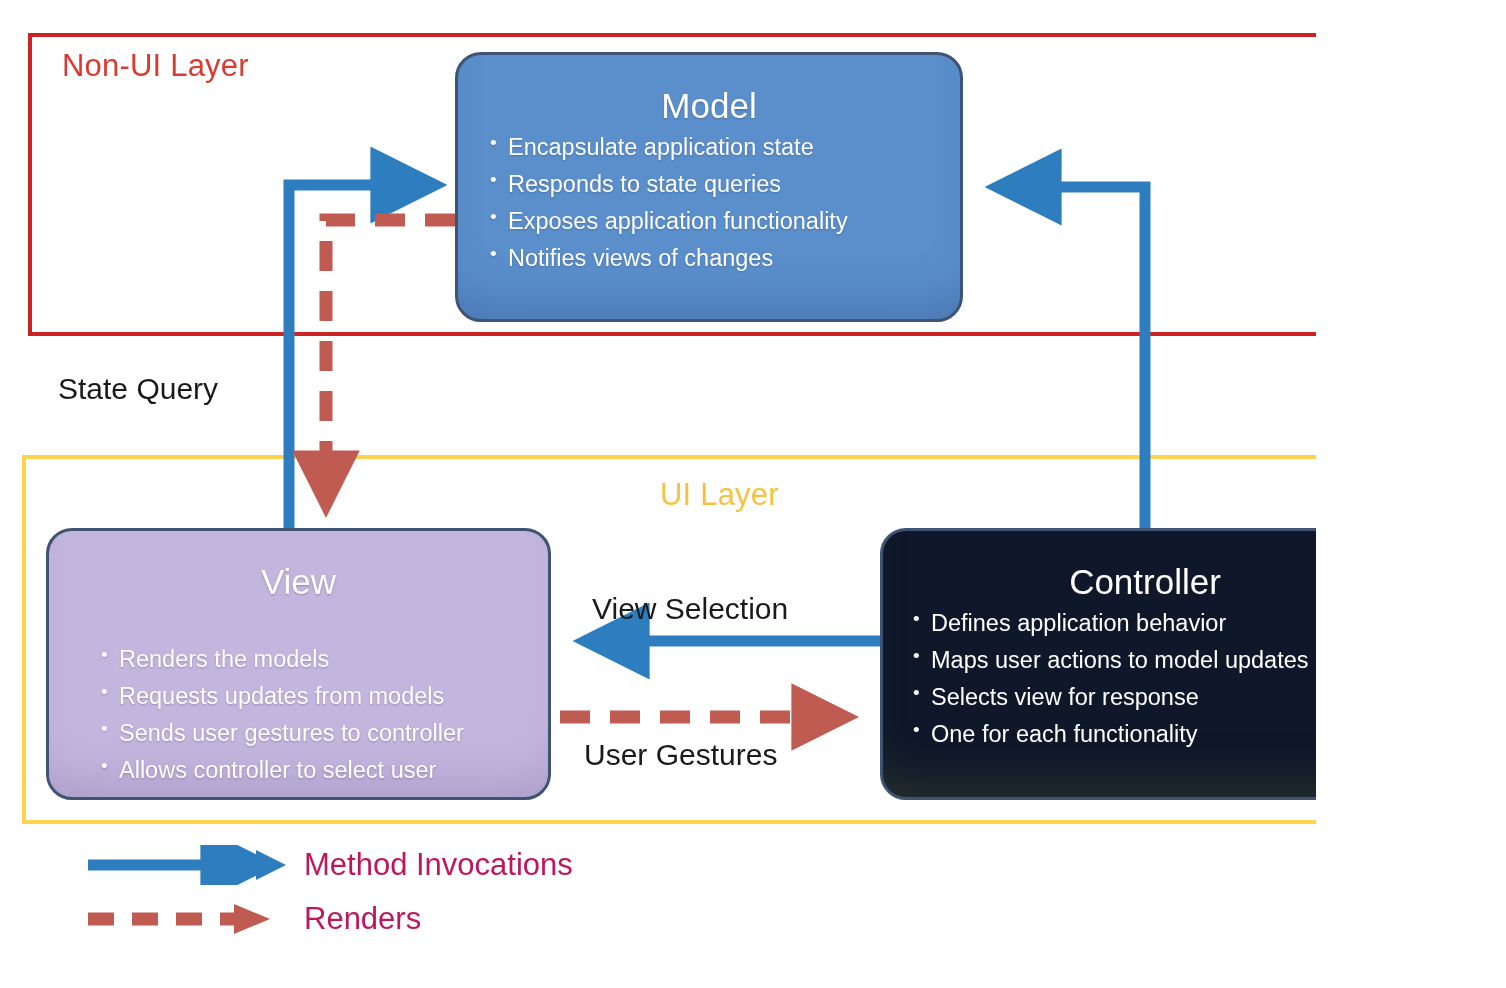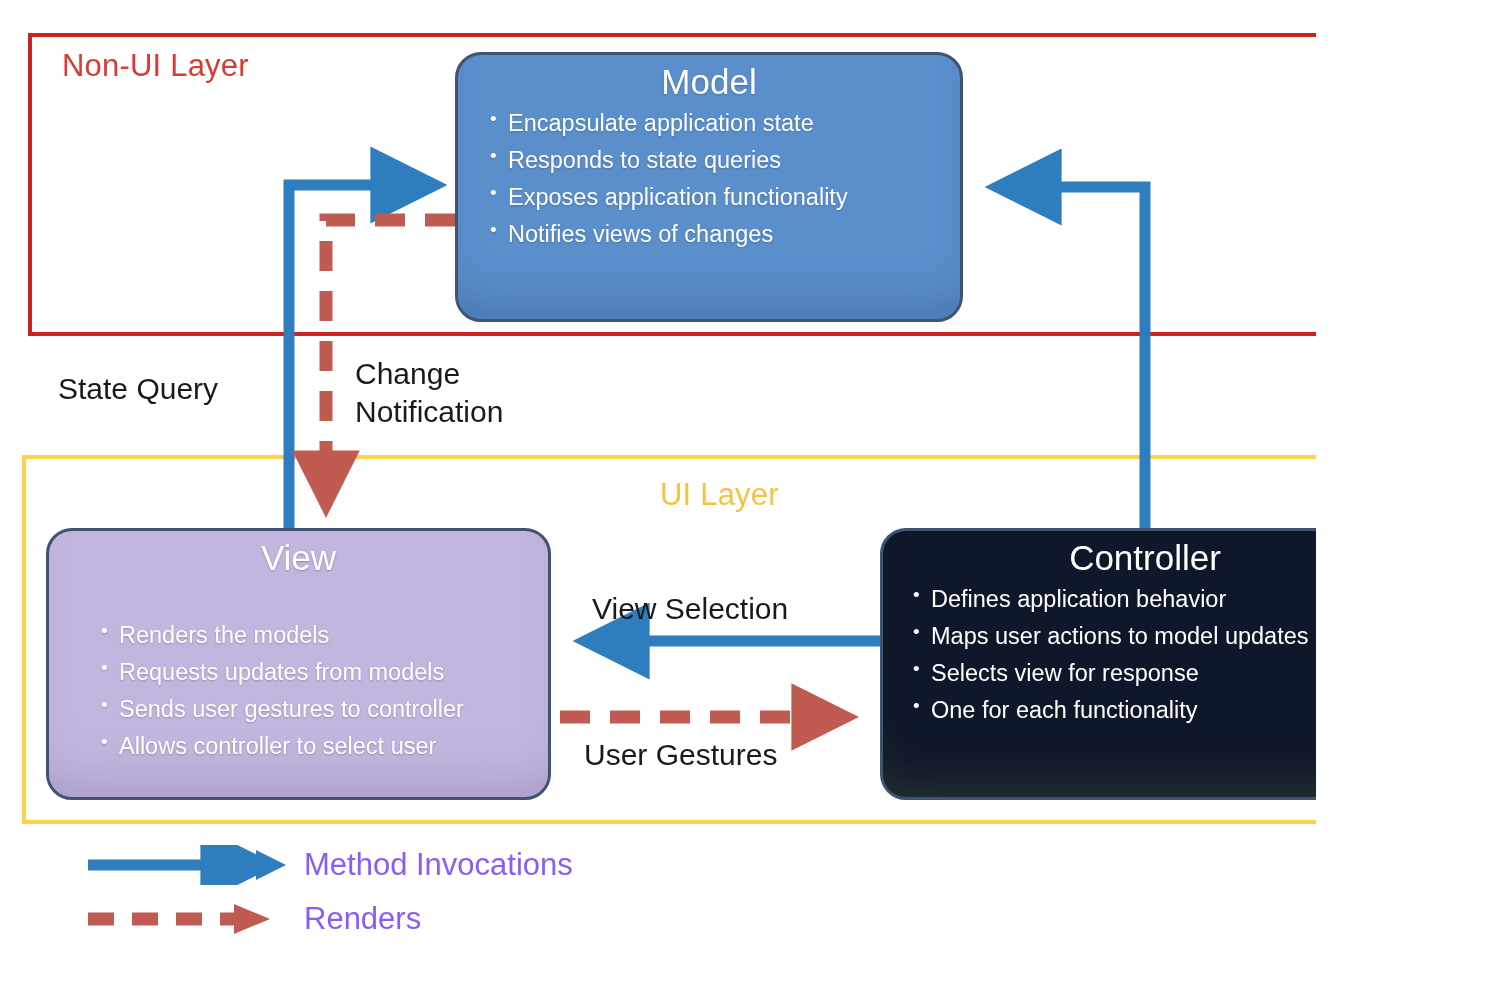--- a/index.html
+++ b/index.html
@@ -52,21 +52,21 @@
     left: 660px;
     top: 477px;
     color: #F5C242;
   }
   
   .box {
     position: absolute;
     box-sizing: border-box;
     border-radius: 26px;
     border: 3px solid #3F5372;
-    padding-top: 8px;
+    padding-top: 32px;
     z-index: 6;
   }
   .box-title {
     text-align: center;
     color: #ffffff;
     font-size: 35px;
     line-height: 1.08;
     font-weight: 400;
     text-shadow: 0 1px 2px rgba(40,50,70,0.35);
   }
@@ -153,21 +153,21 @@
     align-items: center;
     height: 54px;
   }
   .legend-glyph {
     width: 206px;
     height: 40px;
     flex: 0 0 206px;
   }
   .legend-text {
     font-size: 31px;
-    color: #8b5cf6;
+    color: #be185d;
     white-space: nowrap;
     margin-left: 14px;
   }
 </style>
 </head>
 <body>
 
 <div id="canvas">
 
   <div class="layer-frame" id="nonui-frame"></div>
@@ -203,24 +203,20 @@
       <path d="M 880,641 L 588,641" fill="none" stroke="#2E7EBF" stroke-width="11" stroke-linecap="butt" marker-end="url(#arrow-blue)"></path>
     </g>
 
     <g>
       <path d="M 560,717 L 846,717" fill="none" stroke="#C05B51" stroke-width="13" stroke-dasharray="30 20" stroke-linecap="butt" marker-end="url(#arrow-red)"></path>
     </g>
   </svg>
 
   <div class="edge-label" id="lbl-state-query">State Query</div>
 
-  <div class="edge-label" id="lbl-change-notification">
-    <div>Change</div>
-    <div>Notification</div>
-  </div>
 
 
   <div class="edge-label" id="lbl-view-selection">View Selection</div>
 
   <div class="edge-label" id="lbl-user-gestures">User Gestures</div>
 
   <div class="box" id="model-box">
     <div class="box-title">Model</div>
     <ul class="box-list">
       <li>Encapsulate application state</li>

